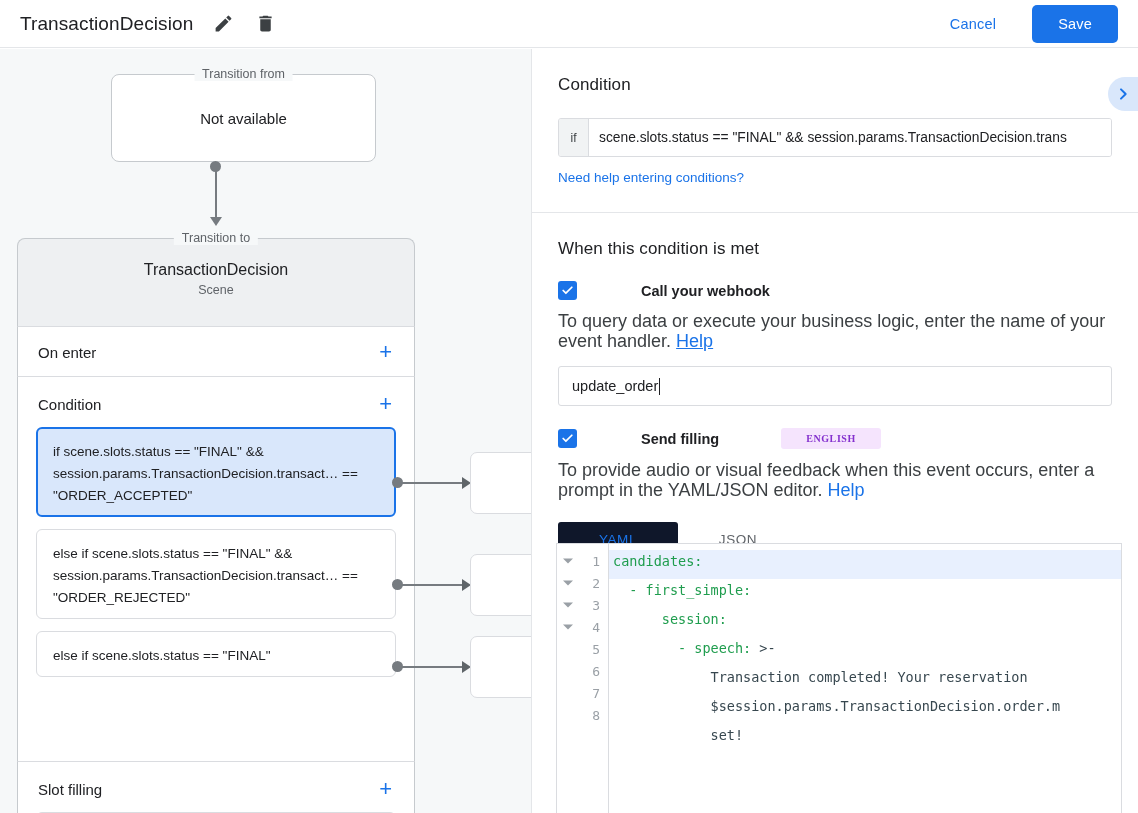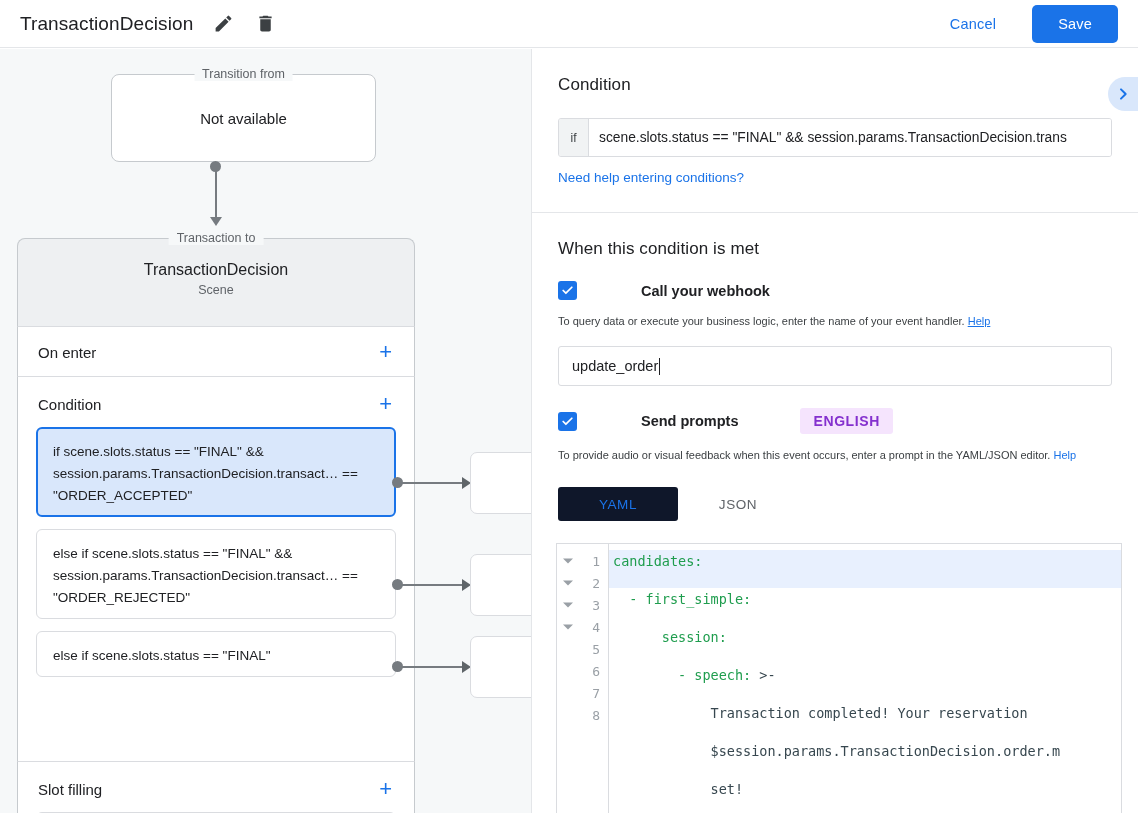--- a/index.html
+++ b/index.html
@@ -204,25 +204,25 @@
   .checkbox {
     width: 19px; height: 19px; border-radius: 3px; background: #1a73e8;
     display: flex; align-items: center; justify-content: center;
     cursor: pointer; flex: 0 0 auto;
   }
   .check-label {
     margin-left: 16px; font-size: 14.5px; font-weight: bold; color: #202124;
   }
   .lang-badge {
     margin-left: 14px; background: #f5e4fd; color: #8430ce;
-    font-size: 14px; font-weight: bold; letter-spacing: .6px;
-    padding: 5px 13px; border-radius: 3px;
+    font-size: 10px; font-weight: bold; letter-spacing: .6px;
+    padding: 5px 25px; border-radius: 3px; font-family: Liberation Serif, serif;
   }
   .hint {
-    margin-top: 11px; font-size: 11px; color: #3c4043; line-height: 20px;
+    margin-top: 11px; font-size: 18px; color: #3c4043; line-height: 20px;
   }
   .hint a { color: #1a73e8; text-decoration: underline; cursor: pointer; }
   .hint a.nounder { text-decoration: none; }
 
   .text-input {
     margin-top: 15px; width: 100%; height: 40px;
     border: 1px solid #dadce0; border-radius: 3px;
     display: flex; align-items: center; padding: 0 13px;
     font-size: 14.5px; color: #202124;
   }
@@ -267,21 +267,21 @@
     position: absolute; left: 6px; top: 50%; transform: translateY(-50%);
     width: 0; height: 0;
     border-left: 5px solid transparent;
     border-right: 5px solid transparent;
     border-top: 5px solid #9aa0a6;
   }
   .code {
     flex: 1; padding-top: 6px; position: relative; overflow: hidden;
   }
   .cline {
-    height: 38px; line-height: 22px;
+    height: 29px; line-height: 22px;
     font-size: 13.5px; color: #37474f;
     white-space: pre; padding-left: 4px;
   }
   .cline.hl { background: #e8f0fe; }
   .k { color: #1f9d4e; }
   .p { color: #37474f; }
 </style>
 </head>
 <body>
 
@@ -313,21 +313,21 @@
   <div class="fscard" id="transition-from">
     <div class="fslegend">Transition from</div>
     <div class="body">Not available</div>
   </div>
 
   <div class="connector-dot" style="left:210px; top:112px;"></div>
   <div class="connector-line" style="left:215px; top:118px; width:1.5px; height:52px;"></div>
   <div class="arrowhead-down" style="left:210px; top:168px;"></div>
 
   <div class="fscard" id="transition-to">
-    <div class="fslegend">Transaction to</div>
+    <div class="fslegend">Transition to</div>
     <div class="scene-name">TransactionDecision</div>
     <div class="scene-sub">Scene</div>
   </div>
 
   <div class="scene-section" style="top:277px; height:50px;">
     <div class="section-head" style="padding-top:14px;padding-bottom:28px;">
       <span class="section-title">On enter</span>
       <span class="plus-btn">+</span>
     </div>
   </div>
@@ -410,21 +410,21 @@
       <span>update_order</span>
         <span class="caret"></span>
     </div>
 
     <div class="check-row">
       <div class="checkbox">
         <svg width="13" height="13" viewBox="0 0 24 24" fill="none" stroke="#ffffff" stroke-width="3.2" stroke-linecap="round" stroke-linejoin="round">
           <polyline points="20 6 9 17 4 12"></polyline>
         </svg>
       </div>
-      <span class="check-label">Send prompts</span>
+      <span class="check-label">Send filling</span>
       <span class="lang-badge">ENGLISH</span>
     </div>
     <div class="hint" style="max-width:556px;">
       <span>To provide audio or visual feedback when this event occurs, enter a prompt in the YAML/JSON editor.</span>
       <a class="nounder">Help</a>
     </div>
 
     <div class="tabs">
       <div class="tab active">YAML</div>
       <div class="tab">JSON</div>

